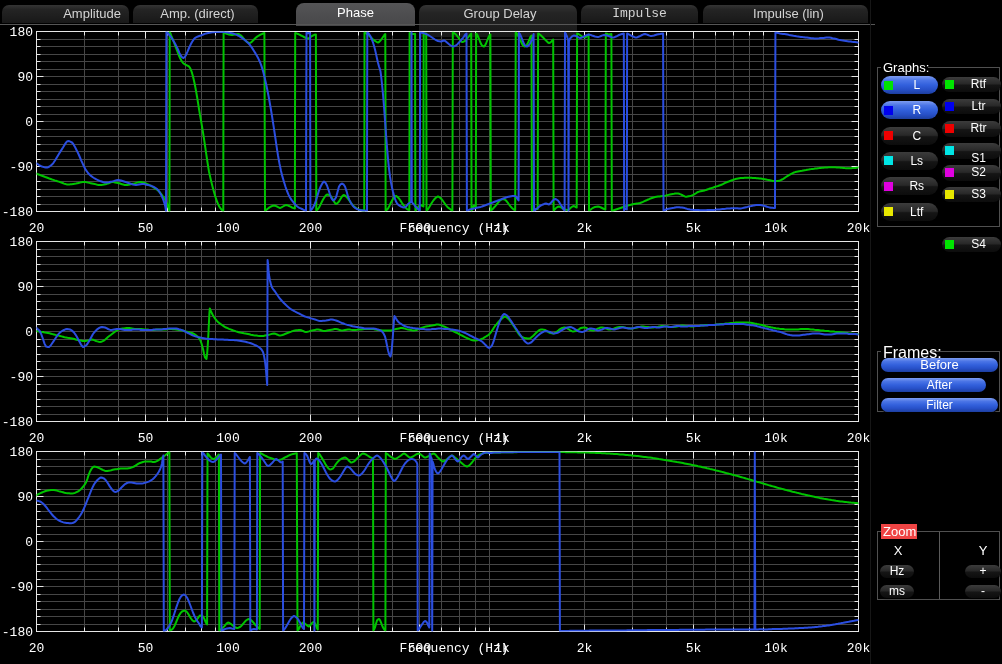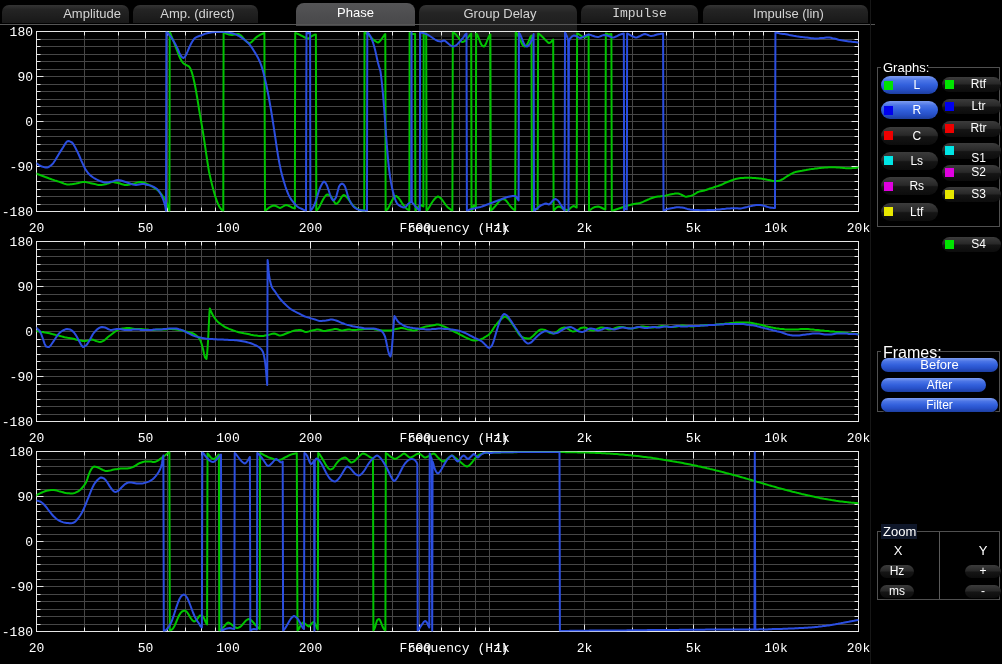--- a/index.html
+++ b/index.html
@@ -580,21 +580,21 @@
 <div style="position:absolute;left:881px;top:357.5px;width:117px;height:14px;background:linear-gradient(180deg,#7d9cf0,#4a74e6 25%,#3260dc 50%,#2750c8 75%,#1d3fa0);border-radius:7px;box-shadow:0 1px 1px #000;">
     <div style="position:absolute;left:0px;top:0;width:117px;height:100%;color:#fff;font-size:13px;text-align:center;line-height:14px;">Before</div>
   </div>
 <div style="position:absolute;left:881px;top:377.5px;width:105px;height:14px;background:linear-gradient(180deg,#7d9cf0,#4a74e6 25%,#3260dc 50%,#2750c8 75%,#1d3fa0);border-radius:7px;box-shadow:0 1px 1px #000;">
     <div style="position:absolute;left:0px;top:0;width:117px;height:100%;color:#fff;font-size:12px;text-align:center;line-height:14px;">After</div>
   </div>
 <div style="position:absolute;left:881px;top:397.5px;width:117px;height:14px;background:linear-gradient(180deg,#7d9cf0,#4a74e6 25%,#3260dc 50%,#2750c8 75%,#1d3fa0);border-radius:7px;box-shadow:0 1px 1px #000;">
     <div style="position:absolute;left:0px;top:0;width:117px;height:100%;color:#fff;font-size:12px;text-align:center;line-height:14px;">Filter</div>
   </div>
 <div style="position:absolute;left:877px;top:531px;width:123px;height:69px;border:1px solid #505050;"></div>
-<div style="position:absolute;left:881px;top:524px;width:36px;background:#0f172a;color:#fff;font-size:13px;padding:0 2px;">Zoom</div>
+<div style="position:absolute;left:881px;top:524px;width:36px;background:#ef4444;color:#fff;font-size:13px;padding:0 2px;">Zoom</div>
 <div style="position:absolute;left:939px;top:532px;width:1px;height:67px;background:#5a5a5a"></div>
 <div style="position:absolute;left:877px;top:543px;width:42px;color:#fff;font-size:13px;text-align:center;">X</div>
 <div style="position:absolute;left:962px;top:543px;width:42px;color:#fff;font-size:13px;text-align:center;">Y</div>
 <div style="position:absolute;left:880px;top:564.5px;width:34px;height:13.5px;background:linear-gradient(180deg,#3c3c3c,#282828 46%,#151515 54%,#0c0c0c);border-radius:7px;box-shadow:0 1px 1px #000;">
     <div style="position:absolute;left:0px;top:0;width:34px;height:100%;color:#fff;font-size:12px;text-align:center;line-height:13.5px;">Hz</div>
   </div>
 <div style="position:absolute;left:880px;top:584.5px;width:34px;height:13.5px;background:linear-gradient(180deg,#3c3c3c,#282828 46%,#151515 54%,#0c0c0c);border-radius:7px;box-shadow:0 1px 1px #000;">
     <div style="position:absolute;left:0px;top:0;width:34px;height:100%;color:#fff;font-size:12px;text-align:center;line-height:13.5px;">ms</div>
   </div>
 <div style="position:absolute;left:965px;top:564.5px;width:36px;height:13.5px;background:linear-gradient(180deg,#3c3c3c,#282828 46%,#151515 54%,#0c0c0c);border-radius:7px;box-shadow:0 1px 1px #000;">

